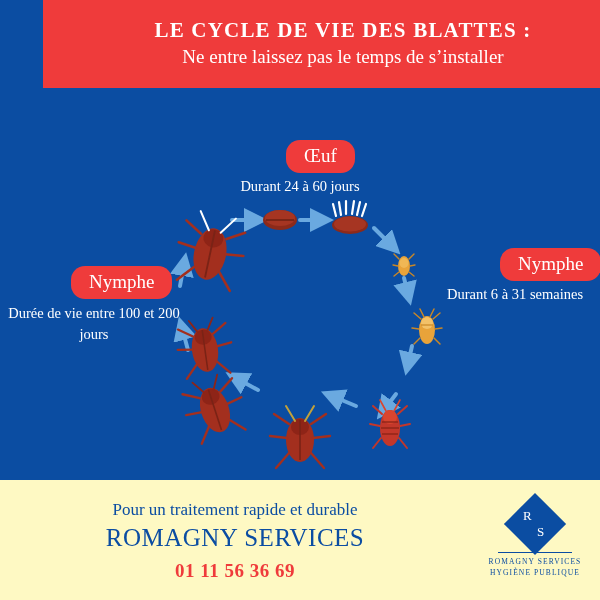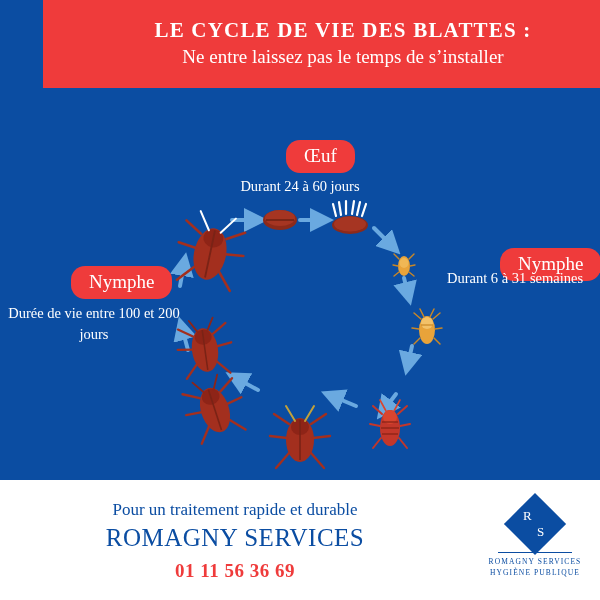--- a/index.html
+++ b/index.html
@@ -79,32 +79,32 @@
     font-size: 14.5px;
     text-align: center;
     line-height: 1.45;
   }
 
   
   .pill-egg { left: 243px; top: 52px; }
   .cap-egg  { left: 185px; top: 88px; width: 230px; }
 
   .pill-nymph { left: 457px; top: 160px; }
-  .cap-nymph  { left: 440px; top: 180px; width: 150px; }
+  .cap-nymph  { left: 440px; top: 196px; width: 150px; }
 
   .pill-adult { left: 28px; top: 178px; }
   .cap-adult  { left: 8px; top: 215px; width: 172px; }
 
   
   .footer {
     position: absolute;
     left: 0; top: 480px;
     width: 600px;
     height: 120px;
-    background: #ffffff;
+    background: #fef9c3;
   }
   .footer-tag {
     position: absolute;
     left: 0; top: 20px;
     width: 470px;
     text-align: center;
     color: #0b4da2;
     font-family: "Liberation Serif", serif;
     font-size: 17px;
   }

